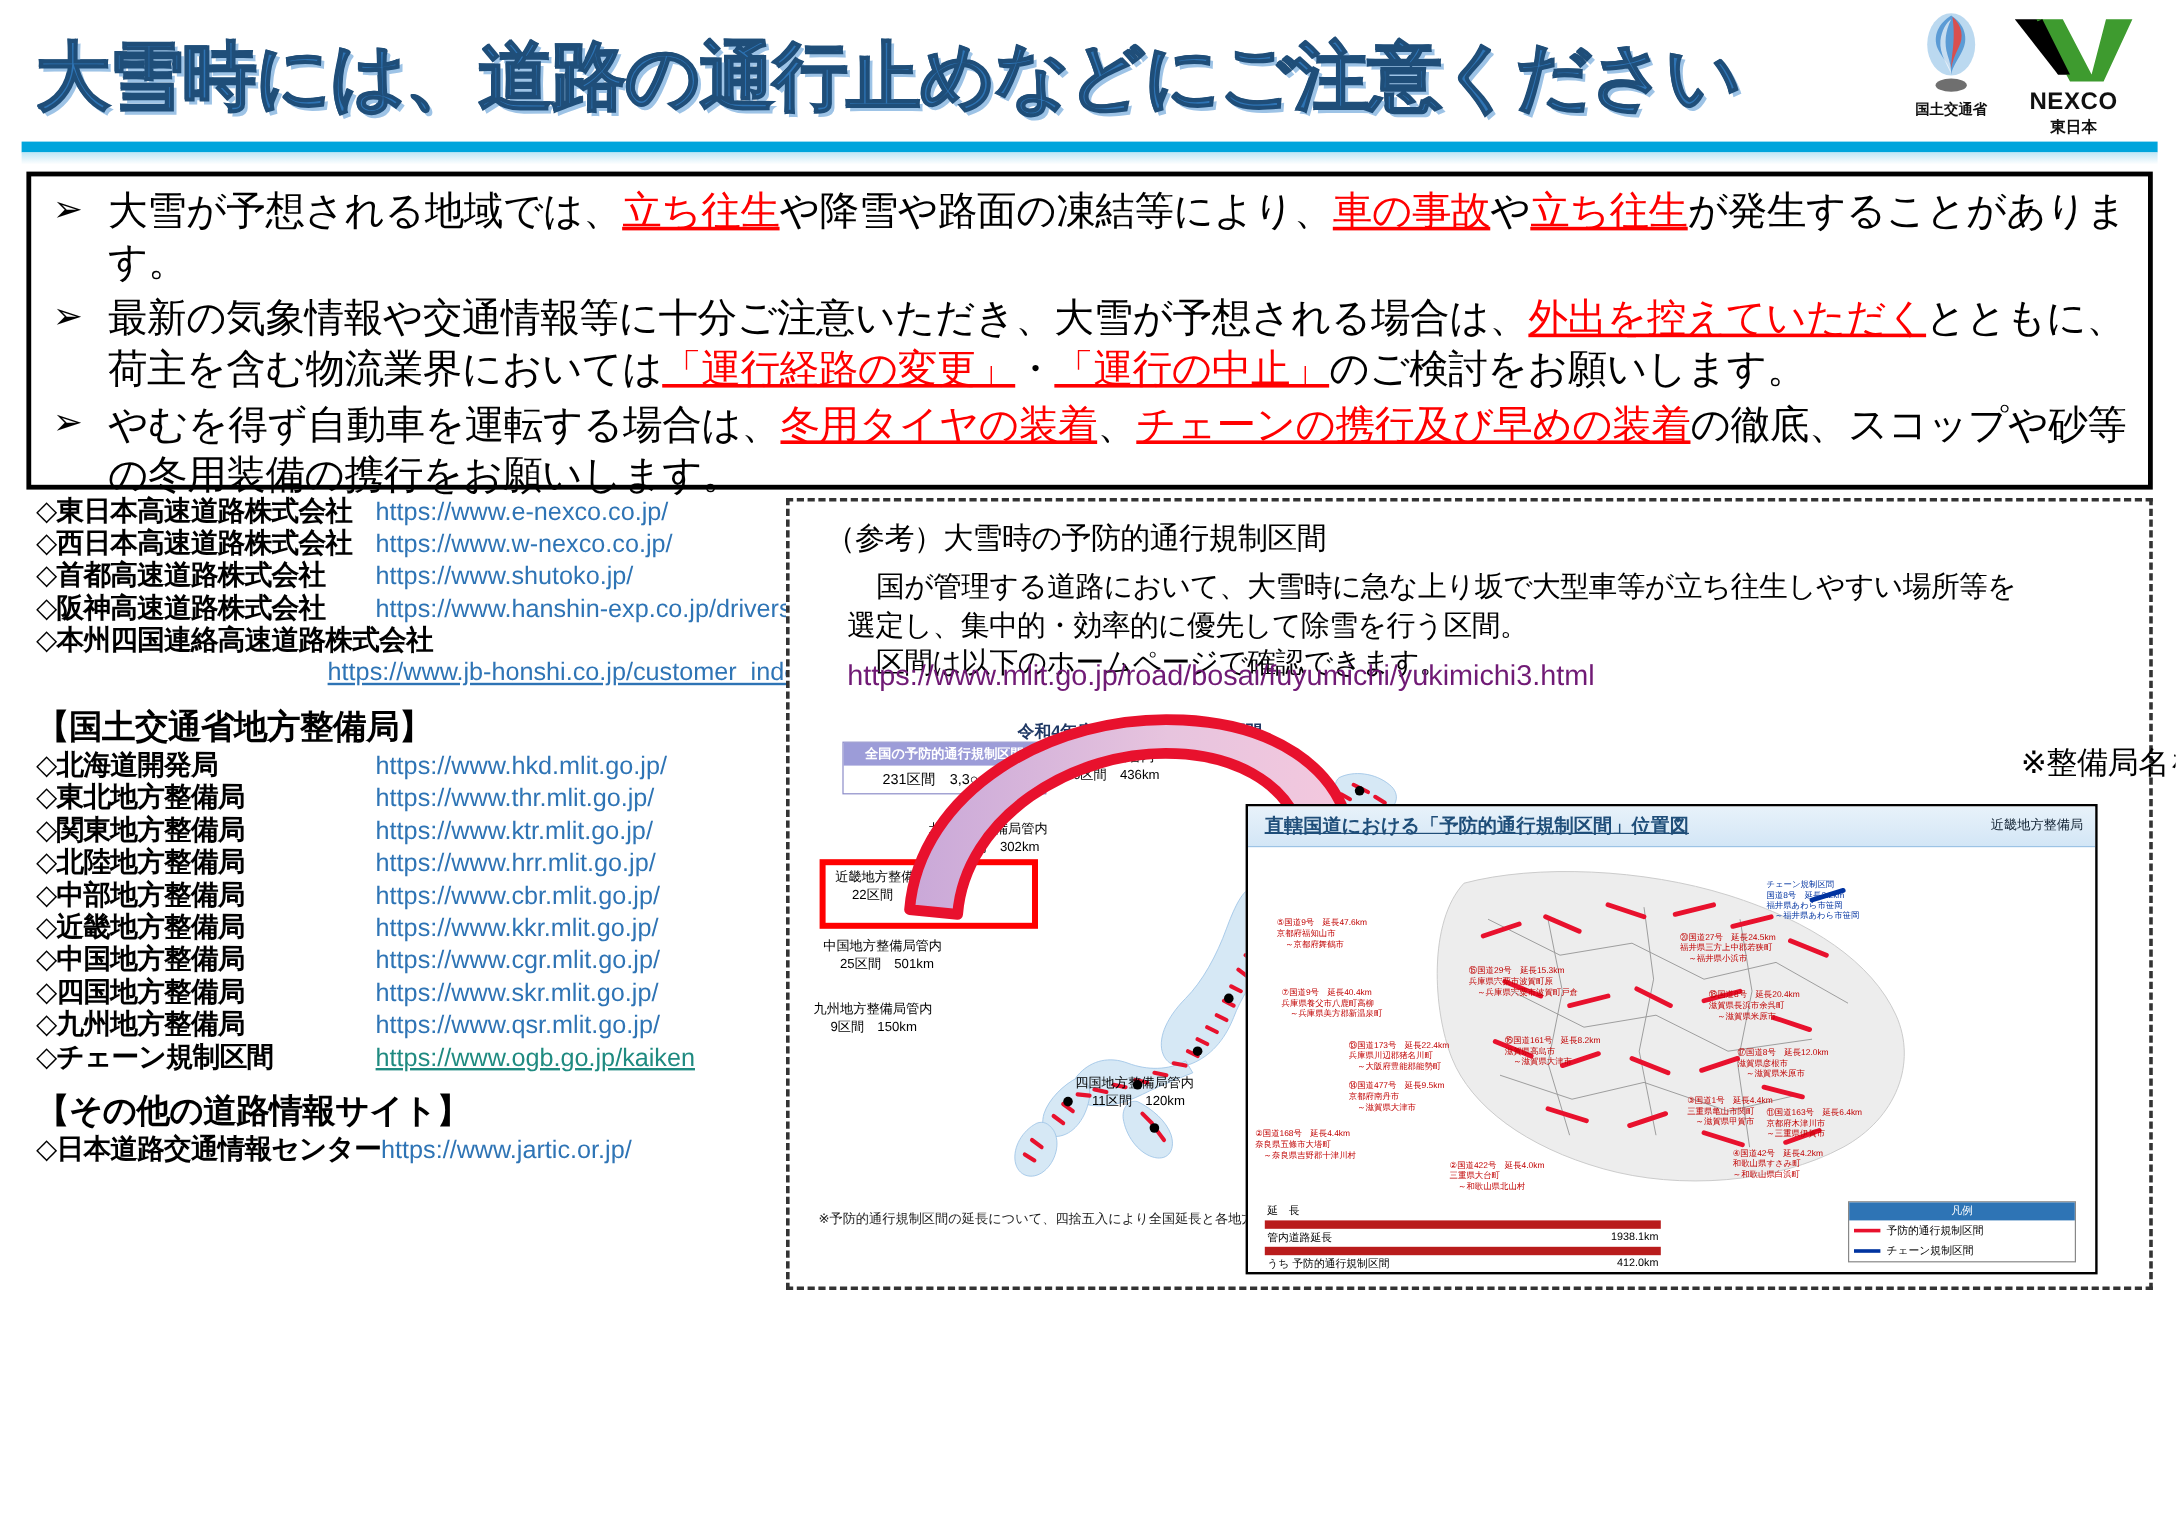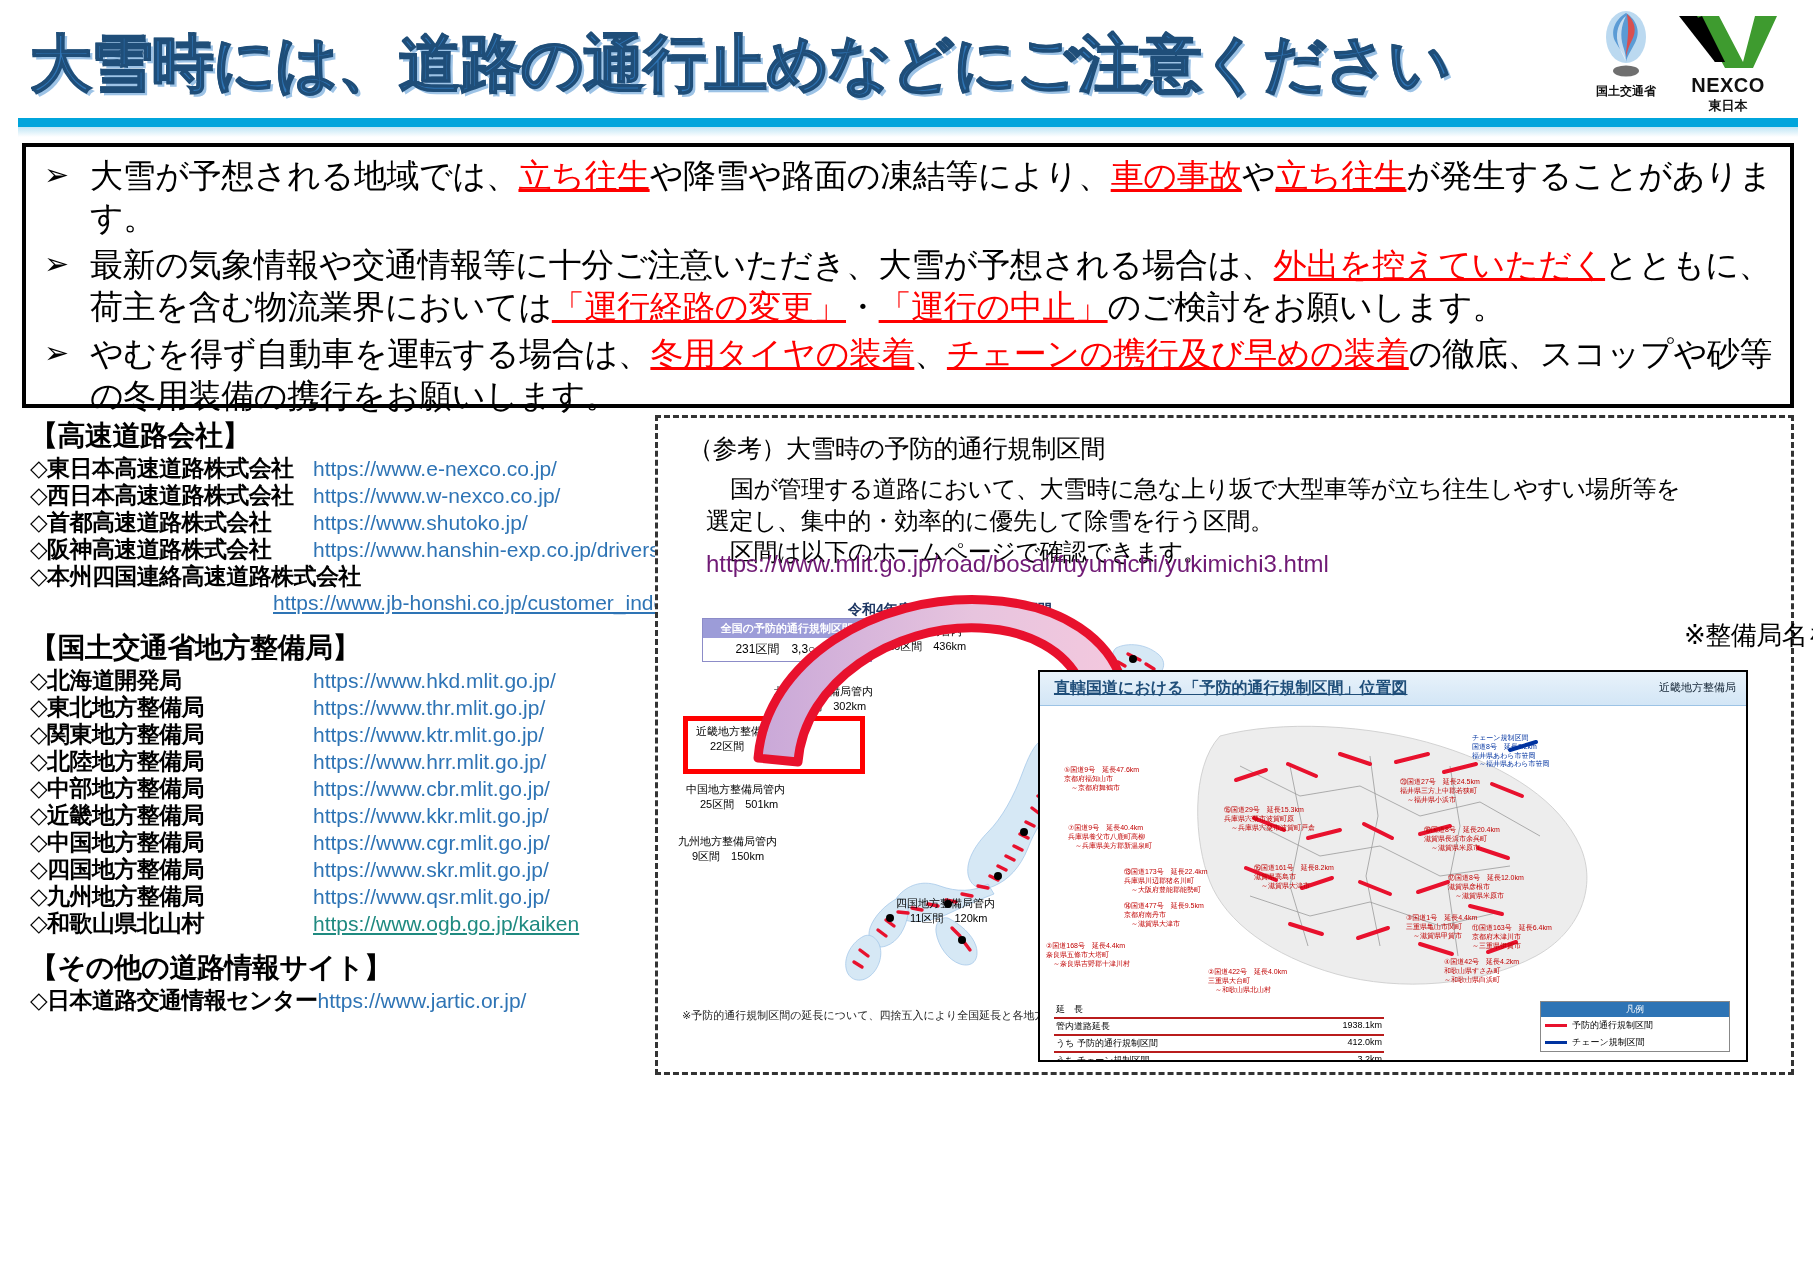--- a/index.html
+++ b/index.html
@@ -189,21 +189,21 @@
     position: absolute; right: 10px; top: 8px;
     font-size: 11px; color: #123; white-space: nowrap;
   }
   .inset-map { position: absolute; left: 0; top: 34px; width: 710px; height: 300px; }
   .mini-note { position: absolute; font-size: 7px; color: #C00000; line-height: 1.25; white-space: nowrap;}
   .mini-note.blu { color: #0033A0; }
   .inset-table {
     position: absolute; left: 14px; top: 330px; width: 330px;
     font-size: 9px; color: #000;
   }
-  .inset-table .r { display: flex; justify-content: space-between; border-bottom: 2px solid #b91c1c; padding: 1px 2px; }
+  .inset-table .r { display: flex; justify-content: space-between; border-bottom: 7px solid #b91c1c; padding: 1px 2px; }
   .inset-legend {
     position: absolute; right: 16px; bottom: 8px; width: 190px;
     border: 1px solid #888; font-size: 9px;
   }
   .inset-legend .lh { background:#2E74B5; color:#fff; text-align:center; padding:1px; }
   .inset-legend .lr { display: flex; align-items: center; gap: 5px; padding: 2px 4px; }
   .inset-legend .s1 { width: 22px; height: 3px; background:#E8112D; }
   .inset-legend .s2 { width: 22px; height: 3px; background:#0033A0; }
 </style>
 </head>
@@ -251,21 +251,20 @@
       <div class="arrowmark">➢</div>
       <div class="btext"><span>最新の気象情報や交通情報等に十分ご注意いただき、大雪が予想される場合は、</span><span class="hl">外出を控えていただく</span><span>とともに、荷主を含む物流業界においては</span><span class="hl">「運行経路の変更」</span><span>・</span><span class="hl">「運行の中止」</span><span>のご検討をお願いします。</span></div>
     </div>
     <div class="bullet-row b3">
       <div class="arrowmark">➢</div>
       <div class="btext"><span>やむを得ず自動車を運転する場合は、</span><span class="hl">冬用タイヤの装着</span><span>、</span><span class="hl">チェーンの携行及び早めの装着</span><span>の徹底、スコップや砂等の冬用装備の携行をお願いします。</span></div>
     </div>
   </div>
 
   <div class="leftcol">
-    <div class="sec-head">【高速道路会社】</div>
     <div id="expressway-list">
         <div class="link-row">
           <span class="lk-name wide-name">◇東日本高速道路株式会社</span>
           <a class="lk-url">https://www.e-nexco.co.jp/</a>
         </div>
         <div class="link-row">
           <span class="lk-name wide-name">◇西日本高速道路株式会社</span>
           <a class="lk-url">https://www.w-nexco.co.jp/</a>
         </div>
         <div class="link-row">
@@ -316,21 +315,21 @@
         </div>
         <div class="link-row">
           <span class="lk-name bu-name">◇四国地方整備局</span>
           <a class="lk-url">https://www.skr.mlit.go.jp/</a>
         </div>
         <div class="link-row">
           <span class="lk-name bu-name">◇九州地方整備局</span>
           <a class="lk-url">https://www.qsr.mlit.go.jp/</a>
         </div>
         <div class="link-row">
-          <span class="lk-name bu-name">◇和歌山県北山村</span>
+          <span class="lk-name bu-name">◇チェーン規制区間</span>
           <a class="lk-url teal">https://www.ogb.go.jp/kaiken</a>
         </div>
       </div>
 
     <div class="sec-head gap-b">【その他の道路情報サイト】</div>
     <div id="other-list">
         <div class="link-row">
           <span class="lk-name ">◇日本道路交通情報センター</span>
           <a class="lk-url">https://www.jartic.or.jp/</a>
         </div>

